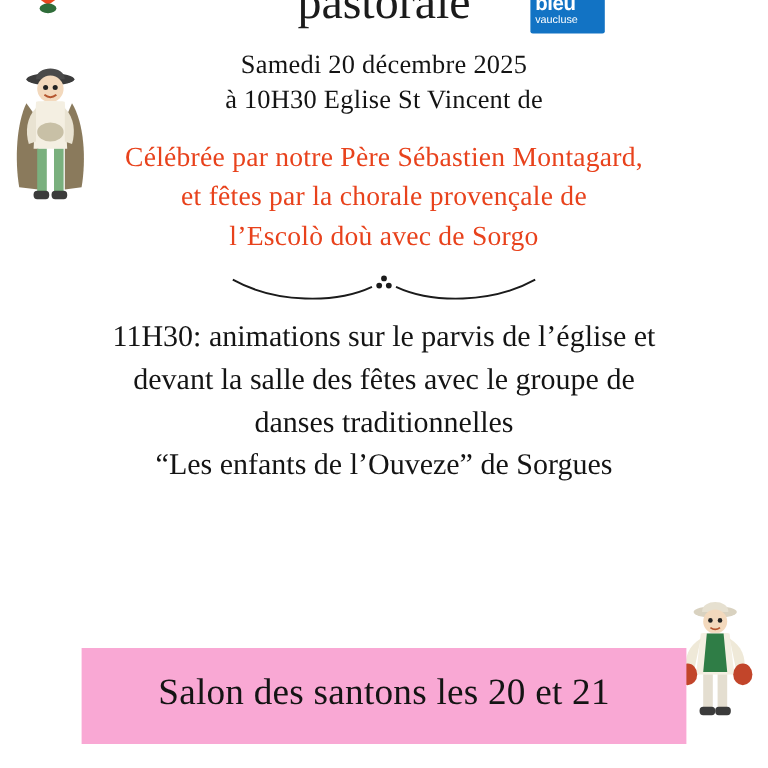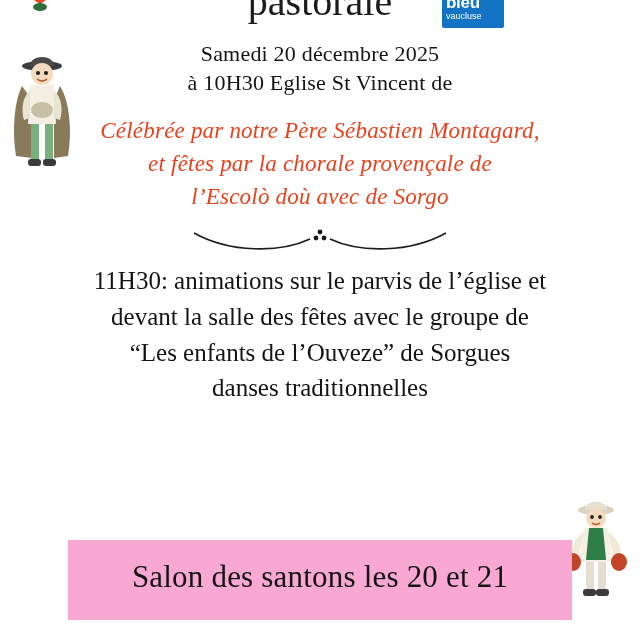--- a/index.html
+++ b/index.html
@@ -74,21 +74,20 @@
     font-size: 22px;
     line-height: 1.30;
     color: #141414;
     margin: 0 70px;
     letter-spacing: 0.2px;
   }
   .celebrant {
     margin: 18px 42px 0 42px;
     color: #e8421c;
     font-size: 23px;
-    font-style: italic;
     line-height: 1.42;
     letter-spacing: 0.2px;
     text-align: center;
   }
 
   
   .divider {
     margin: 14px auto 6px auto;
     width: 260px;
     height: 30px;
@@ -214,22 +213,22 @@
       <path d="M256 6 C220 26 170 26 140 12" stroke="#1b1b1b" stroke-width="1.6" fill="none"></path>
       <circle cx="126" cy="11" r="2.4" fill="#1b1b1b"></circle>
       <circle cx="134" cy="11" r="2.4" fill="#1b1b1b"></circle>
       <circle cx="130" cy="5" r="2.4" fill="#1b1b1b"></circle>
     </svg>
   </div>
 
   <div class="animations">
     <div>11H30: animations sur le parvis de l’église et</div>
     <div>devant la salle des fêtes avec le groupe de</div>
+    <div>danses traditionnelles</div>
     <div>“Les enfants de l’Ouveze” de Sorgues</div>
-    <div>danses traditionnelles</div>
   </div>
 </div>
 
 <div class="santon-right">
   <svg viewBox="0 0 78 110" width="78" height="110" aria-hidden="true">
 
     <ellipse cx="40" cy="18" rx="18" ry="5" fill="#d9d2c0"></ellipse>
     <path d="M29 18 C29 7 51 7 51 18 Z" fill="#e6e0d0"></path>
 
     <circle cx="40" cy="26" r="10" fill="#f3d9bd"></circle>

